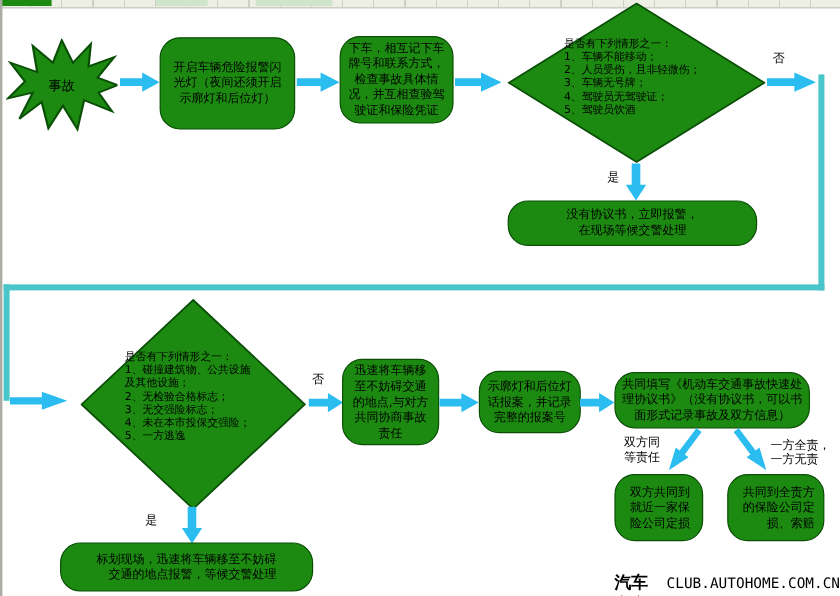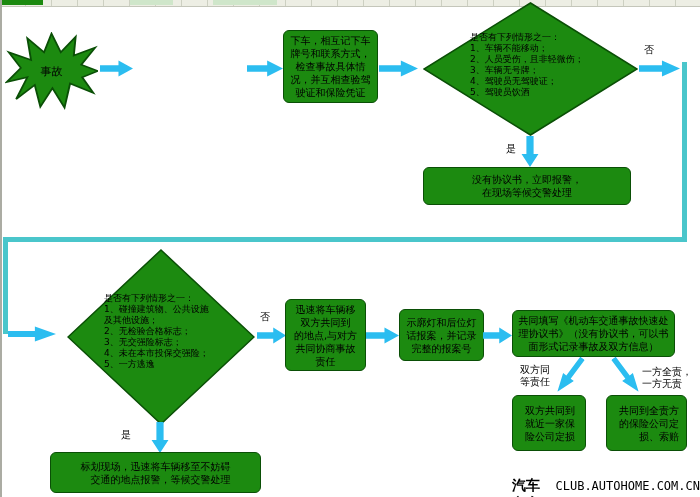--- a/index.html
+++ b/index.html
@@ -6,21 +6,21 @@
   #stage{position:relative;width:700px;height:497px;background:#ffffff;overflow:hidden;
          font-family:"DejaVu Sans",sans-serif;color:#000;}
   .t{white-space:pre-line;}
   
   .topstrip{position:absolute;left:0;top:0;width:700px;height:6px;background:#edeee4;
     background-image:repeating-linear-gradient(90deg,transparent 0 25px,#cdd0c2 25px 26px);
     border-bottom:1px solid #c4c6ba;}
   .strip-seg{position:absolute;top:0;height:5px;}
   .leftedge{position:absolute;left:0;top:0;width:2px;height:497px;background:#abaca3;}
   
-  .node{position:absolute;background:#1c8a10;border:1.5px solid #0a4f06;border-radius:6px;
+  .node{position:absolute;background:#1c8a10;border:1.5px solid #0a4f06;border-radius:17px;
         box-sizing:border-box;display:flex;align-items:center;justify-content:center;
         font-size:10px;line-height:13px;text-align:center;padding:2px 4px;}
   .node.leftal{text-align:right;justify-content:flex-start;padding-left:12px;}
   .shape{position:absolute;}
   .shape svg{display:block;}
   .dtext{position:absolute;font-size:9px;line-height:11px;text-align:left;}
   .starlabel{position:absolute;inset:0;display:flex;align-items:center;justify-content:center;
              font-size:11px;}
   
   .arrow-r{position:absolute;background:#2bbdf0;
@@ -48,20 +48,23 @@
 
   <div class="shape" style="left:5px;top:32px;width:93px;height:78px;">
     <svg width="93" height="78" viewBox="0 0 100 100" preserveAspectRatio="none">
       <polygon points="50,2 60,26 76,6 74,30 97,20 82,42 100,50 83,58 95,78 70,66 64,97 51,72 38,96 32,68 12,86 24,58 2,64 17,46 4,26 28,36 24,8 42,26" fill="#1c8a10" stroke="#0a4f06" stroke-width="2"></polygon>
     </svg>
     <div class="starlabel t">事故</div>
   </div>
 
   <div class="arrow-r" style="left:100px;top:59px;width:33px;height:19px;"></div>
 
+  <div class="node t" style="left:133px;top:31px;width:113px;height:77px;">开启车辆危险报警闪
+光灯（夜间还须开启
+示廓灯和后位灯）</div>
 
   <div class="arrow-r" style="left:247px;top:59px;width:36px;height:19px;"></div>
 
   <div class="node t" style="left:283px;top:30px;width:95px;height:73px;">下车，相互记下车
 牌号和联系方式，
 检查事故具体情
 况，并互相查验驾
 驶证和保险凭证</div>
 
   <div class="arrow-r" style="left:379px;top:59px;width:39px;height:19px;"></div>
@@ -102,21 +105,21 @@
 2、无检验合格标志；
 3、无交强险标志；
 4、未在本市投保交强险；
 5、一方逃逸</div>
   </div>
 
   <div class="lbl" style="left:260px;top:311px;">否</div>
   <div class="arrow-r" style="left:257px;top:326px;width:29px;height:19px;"></div>
 
   <div class="node t" style="left:285px;top:299px;width:81px;height:72px;">迅速将车辆移
-双方共同到
+至不妨碍交通
 的地点,与对方
 共同协商事故
 责任</div>
 
   <div class="arrow-r" style="left:366px;top:326px;width:33px;height:19px;"></div>
 
   <div class="node t" style="left:399px;top:309px;width:85px;height:52px;">示廓灯和后位灯
 话报案，并记录
 完整的报案号</div>
 

